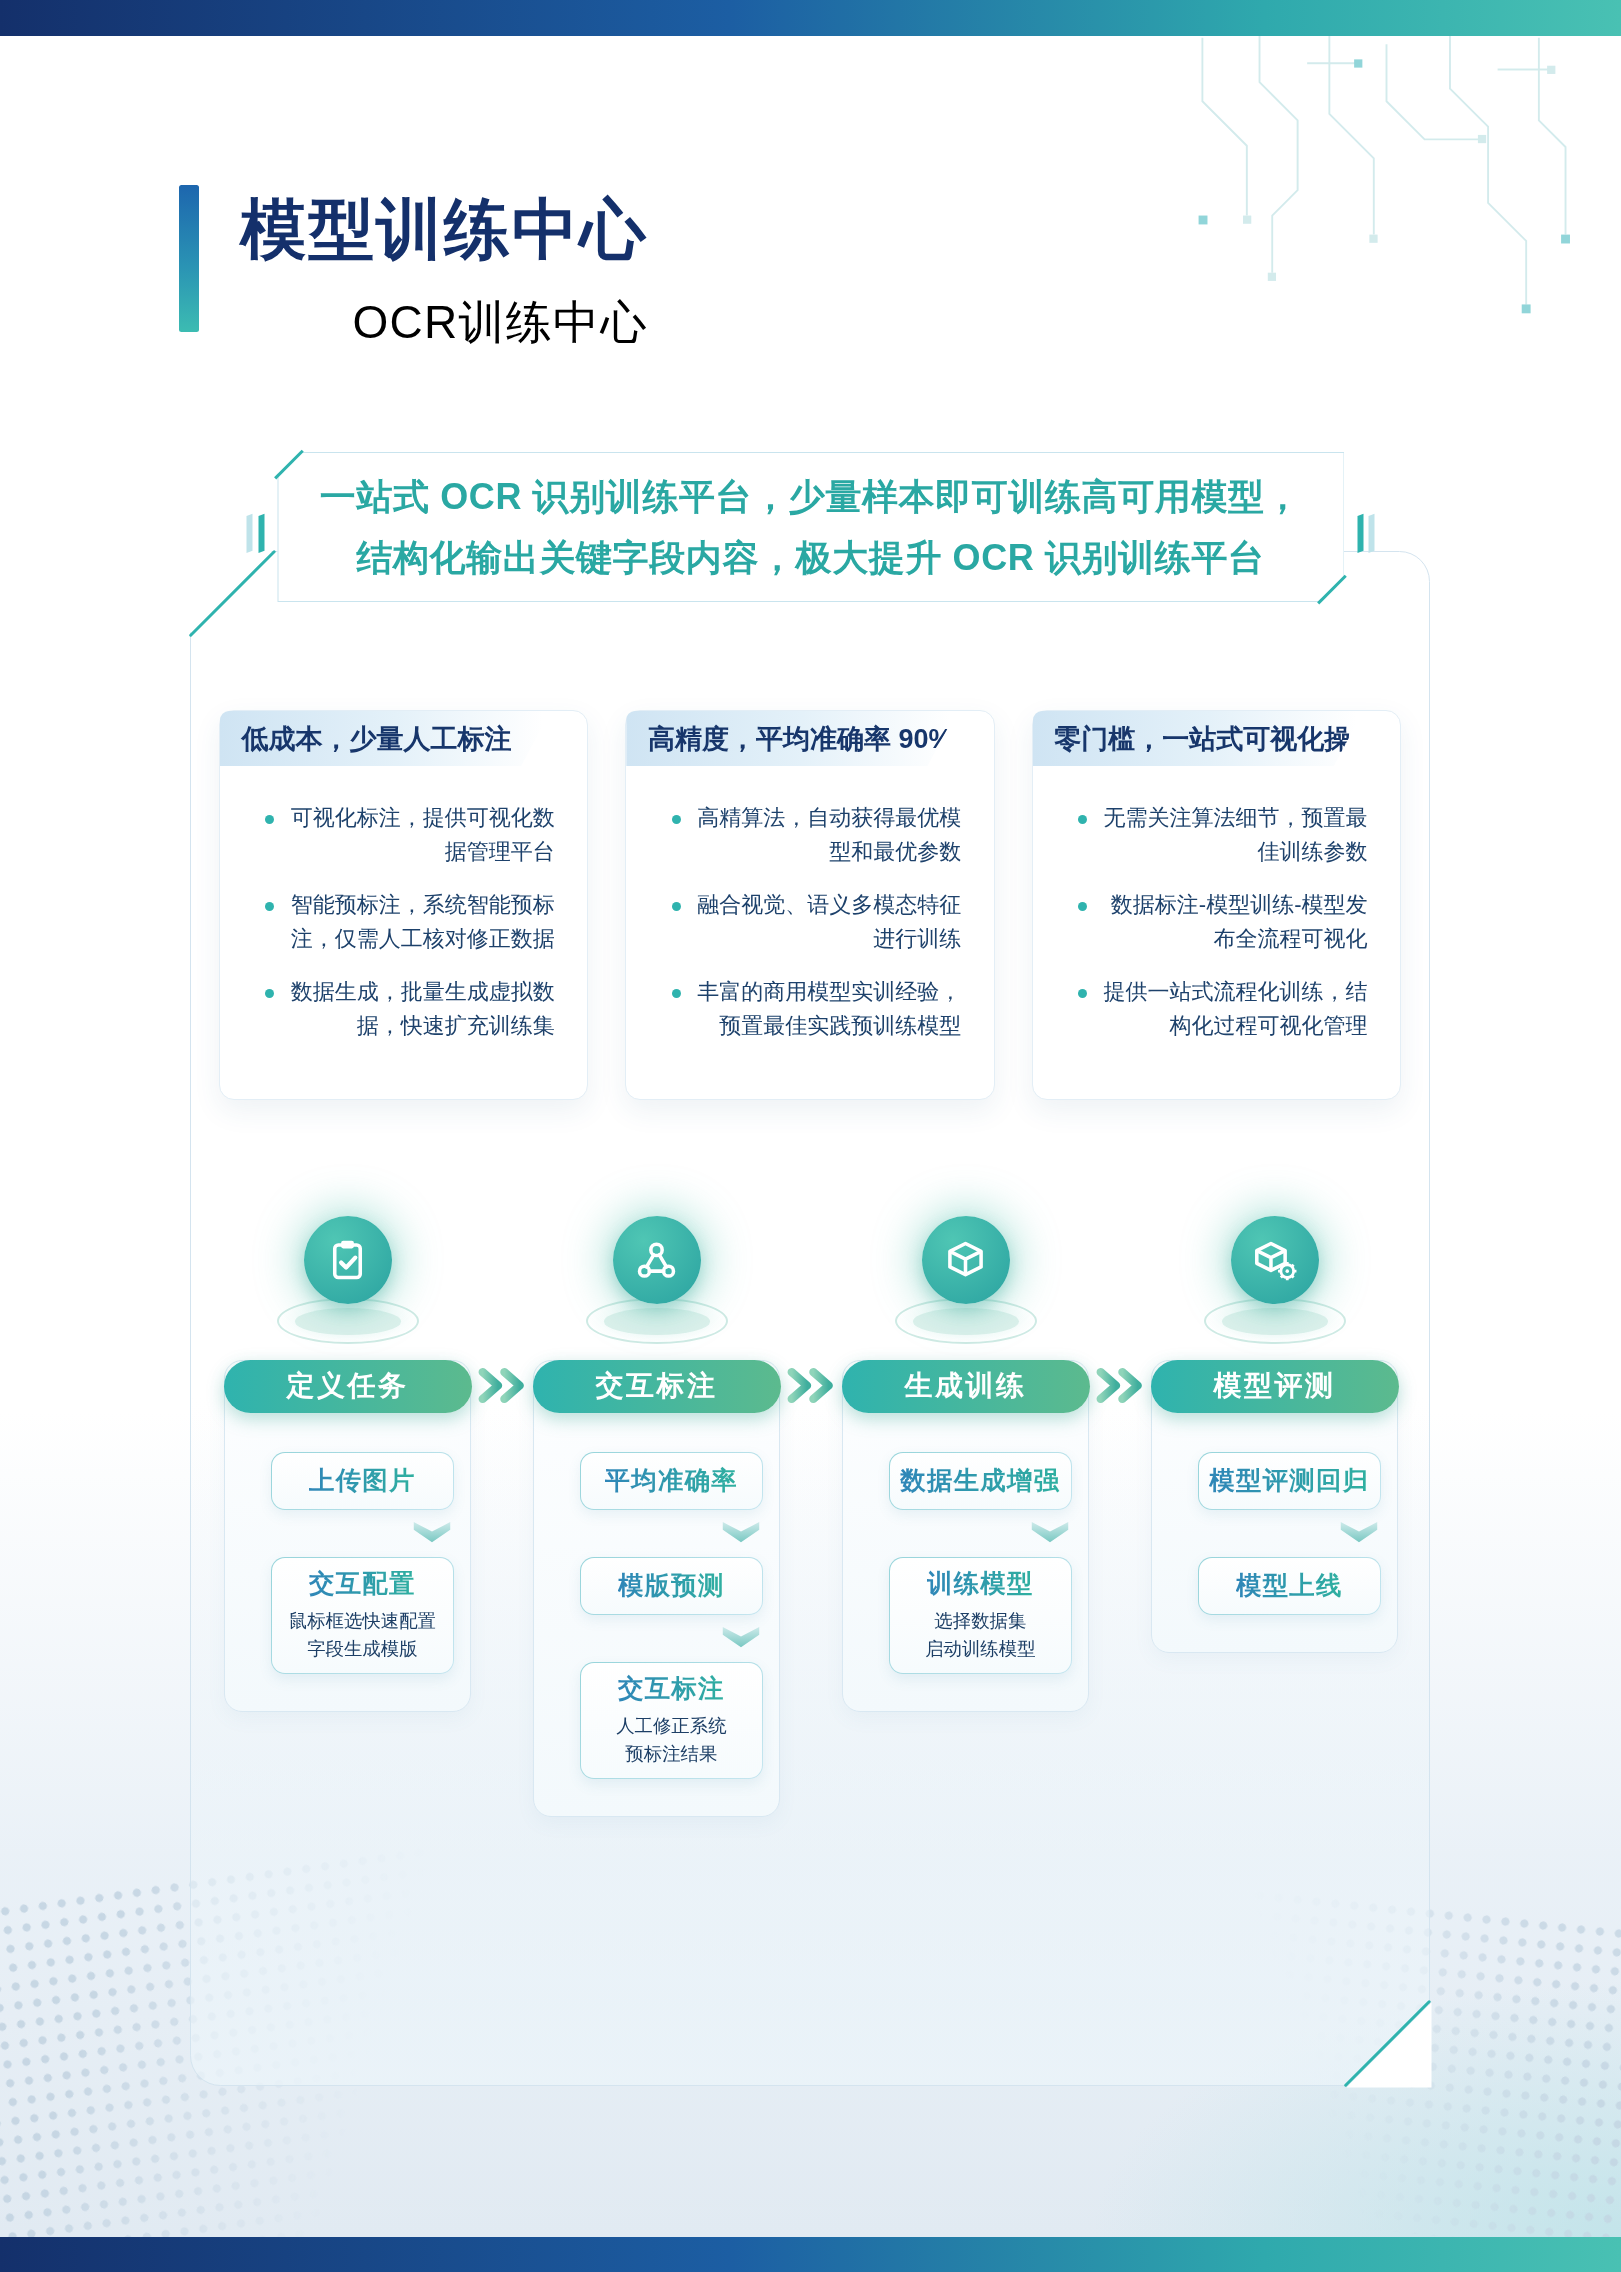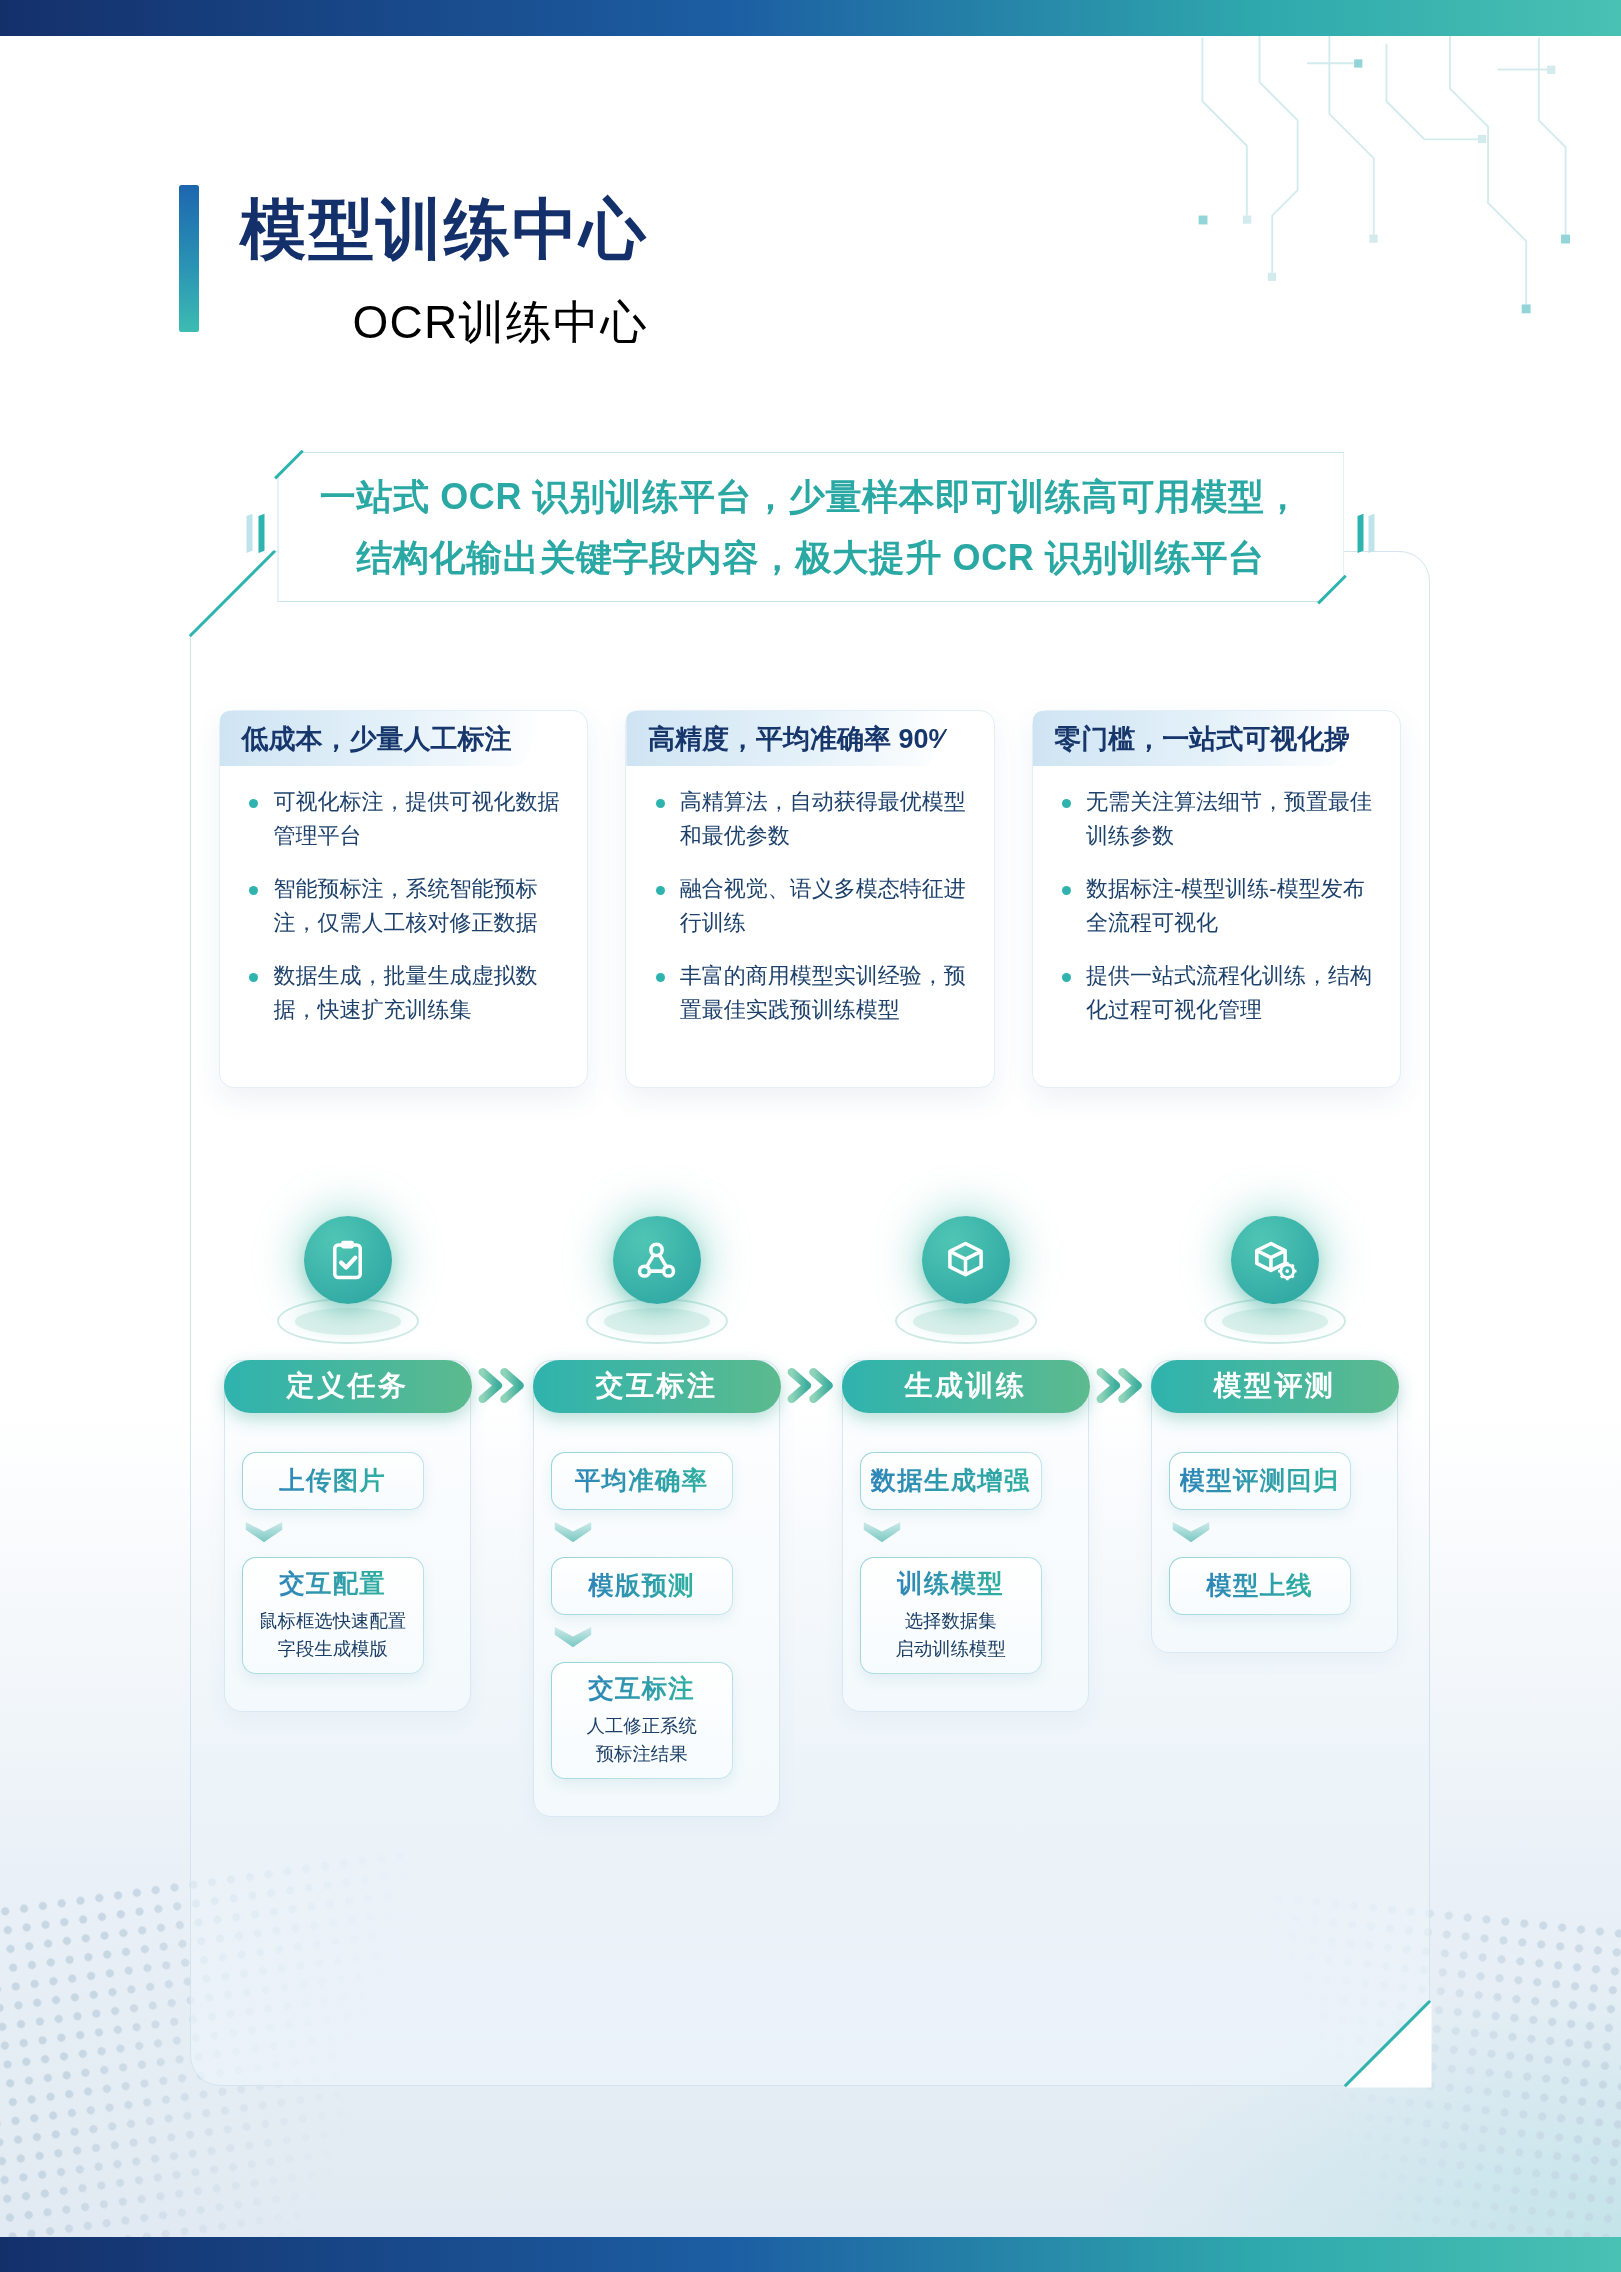--- a/index.html
+++ b/index.html
@@ -66,21 +66,21 @@
   .acc-left-2{width:5.7px;height:37px;left:-30.5px;top:63px;transform:skewY(-20deg);background:#bfe3ea;}
 
   
   .cards{position:absolute;top:710px;left:219px;width:1182px;display:flex;gap:37px;z-index:3;}
   .card{flex:1;min-height:359px;background:#fff;border:1.3px solid #e3eef6;border-radius:15px;
     box-shadow:0 10.2px 28px rgba(40,90,130,.08);padding-bottom:16.5px;}
   .card-header{position:relative;height:55px;display:flex;align-items:center;padding-left:21.6px;
     font-size:27px;font-weight:700;color:var(--card_title,#17366b);
     background:linear-gradient(90deg,#cfe4f3 0%,#e4f1f9 48%,rgba(238,246,252,0) 88%);
     border-top-left-radius:9px;clip-path:polygon(0 0,90% 0,82% 100%,0 100%);}
-  .card ul{list-style:none;margin:0;padding:19px 16.5px 3.8px 25.4px;}
+  .card ul{list-style:none;margin:16px;padding:19px 16.5px 3.8px 25.4px;text-align:right;}
   .card li{position:relative;padding-left:28px;margin:0 0 19px;font-size:22px;line-height:1.55;
     color:var(--body_text,#1d416b);}
   .card li::before{content:"";position:absolute;left:3.8px;top:14px;width:9px;height:9px;
     border-radius:50%;background:var(--teal,#36b3ae);}
 
   
   .flow{position:absolute;top:1201px;left:224px;width:1175px;z-index:3;display:flex;gap:62px;}
   .flow-col{width:247px;flex:0 0 247px;}
   .icon-stage{position:relative;height:159px;}
   .pedestal{position:absolute;top:97px;left:50%;transform:translateX(-50%);width:142px;height:46px;}
@@ -96,21 +96,21 @@
   .icon-circle svg{width:51px;height:51px;}
 
   .col{position:relative;border:1.3px solid #d9e8f2;border-radius:18px;
     background:linear-gradient(180deg,#fdfeff 0%,#f3f9fc 100%);
     padding:0 16.5px 37px;box-shadow:0 6.3px 19px rgba(80,130,170,.06);}
   .stage-header{margin:-1.3px -18px 0;height:53px;border-radius:28px;
     background:linear-gradient(90deg,var(--teal,#2ca7a3),var(--green,#5fbc8e));
     color:#fff;font-size:28px;font-weight:700;letter-spacing:2.5px;
     display:flex;align-items:center;justify-content:center;
     box-shadow:0 6.3px 16.5px rgba(60,170,150,.35);}
-  .steps{display:flex;flex-direction:column;align-items:flex-start;margin-top:39px;}
+  .steps{display:flex;flex-direction:column;align-items:flex-end;margin-top:39px;}
   .step{width:86%;min-height:58px;border-radius:14px;border:1.9px solid transparent;
     background:linear-gradient(#ffffff,#f6fbfd) padding-box,
                linear-gradient(135deg,#96d4da,#c6e6f0) border-box;
     display:flex;flex-direction:column;align-items:center;justify-content:center;
     padding:9px 6.3px;box-shadow:0 5.1px 12.7px rgba(70,140,170,.10);box-sizing:border-box;}
   .step-label{font-size:25.4px;font-weight:700;letter-spacing:1.3px;
     background:linear-gradient(90deg,var(--step_text_from,#2f86b8),var(--step_text_to,#2fb0a0));
     -webkit-background-clip:text;background-clip:text;color:transparent;}
   .step-sub{font-size:18.4px;font-weight:500;color:#1d3f66;line-height:1.55;margin-top:6.3px;
     text-align:center;white-space:pre-line;}

